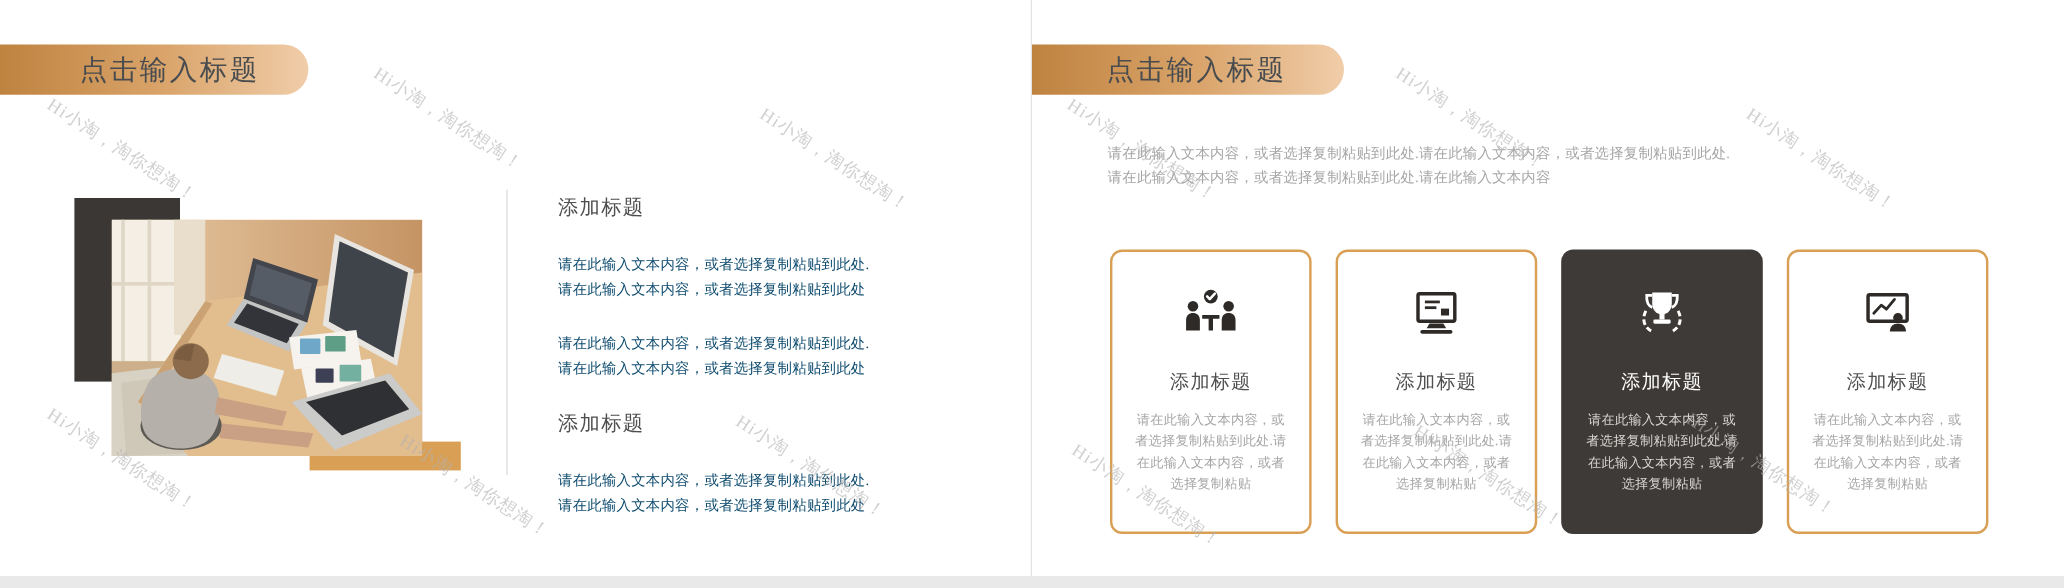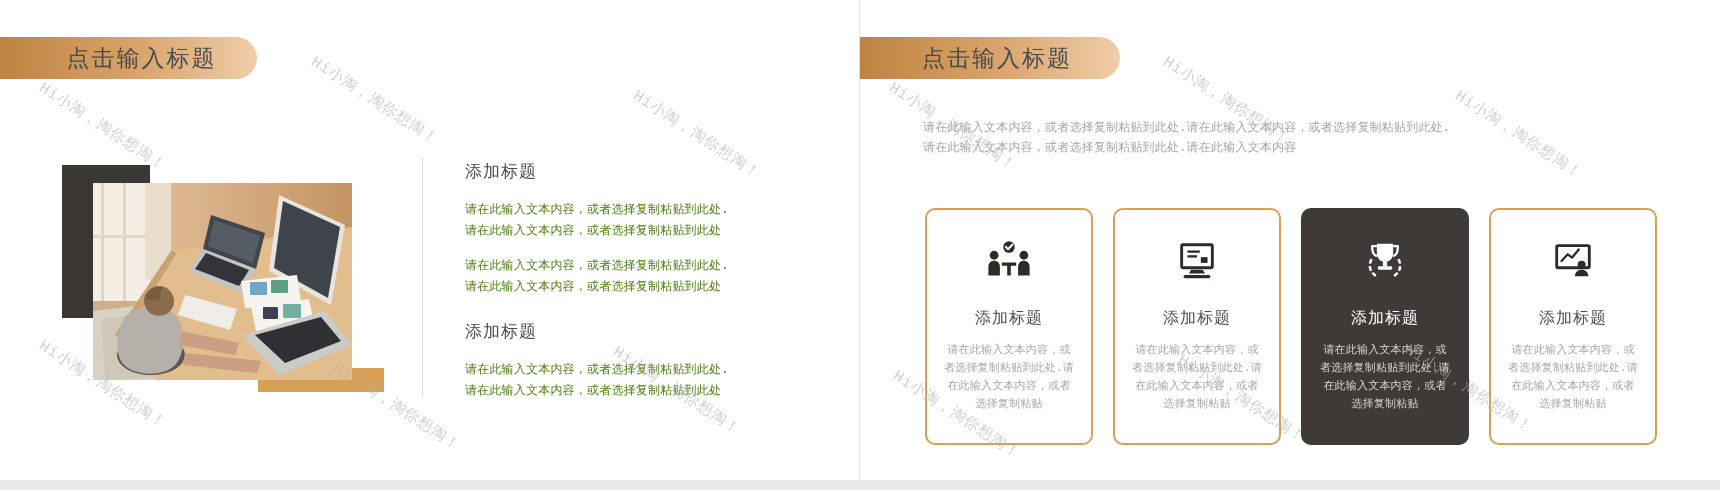--- a/index.html
+++ b/index.html
@@ -1,18 +1,18 @@
 <!DOCTYPE html>
 <html><head>
 <meta charset="utf-8">
 <style>
   html,body{margin:0;padding:0;background:#fff;}
   .stage{
     position:relative;width:1720px;height:490px;overflow:hidden;background:#ffffff;
-    font-family:Liberation Mono, monospace;
+    font-family:Liberation Serif, serif;
   }
   .slide{position:absolute;top:0;height:100%;}
   .slide-left{left:0;width:859px;}
   .slide-right{left:860px;width:860px;}
   .slide-divider{position:absolute;left:859px;top:0;width:1px;height:100%;background:#e2e2e2;}
   .bottom-strip{position:absolute;left:0;top:480px;width:100%;height:10px;background:#e9e9e9;}
 
   
   .title-pill{
     position:absolute;top:37px;left:0;height:42px;box-sizing:border-box;
@@ -28,21 +28,21 @@
   .photo-back{position:absolute;left:62px;top:165px;width:88px;height:153px;background:#3b3734;}
   .photo-gold{position:absolute;left:258px;top:368px;width:126px;height:24px;background:var(--accent,#dfa254);}
   .photo{position:absolute;left:93px;top:183px;width:259px;height:197px;}
   .photo svg{display:block;width:100%;height:100%;}
 
   .vdivider{position:absolute;left:422px;top:158px;width:1px;height:238px;background:#dadada;}
 
   .text-col{position:absolute;left:465px;top:160px;width:266px;}
   .section-heading{margin:0;font-size:17px;line-height:26px;color:#4f4f4f;letter-spacing:1px;font-weight:500;}
   .section-heading + .section-heading, .section-para + .section-heading{margin-top:22px;}
-  .section-para{margin:14px 0 0;font-size:12px;line-height:21px;color:#4d7c0f;letter-spacing:.2px;}
+  .section-para{margin:24px 0 0;font-size:12px;line-height:21px;color:#0c4a6e;letter-spacing:.2px;}
 
   
   .intro{position:absolute;left:63px;top:118px;width:560px;font-size:12px;line-height:20px;color:#a6a6a6;letter-spacing:.2px;}
   .cards{position:absolute;left:65px;top:208px;width:732px;height:237px;display:flex;gap:20px;}
   .card{
     flex:1;box-sizing:border-box;height:237px;background:#fff;
     border:2px solid var(--accent,#d9a055);border-radius:10px;
     text-align:center;padding:28px 10px 0;
   }
   .card.dark{background:var(--dark-card,#3e3a37);border-color:var(--dark-card,#3e3a37);}

